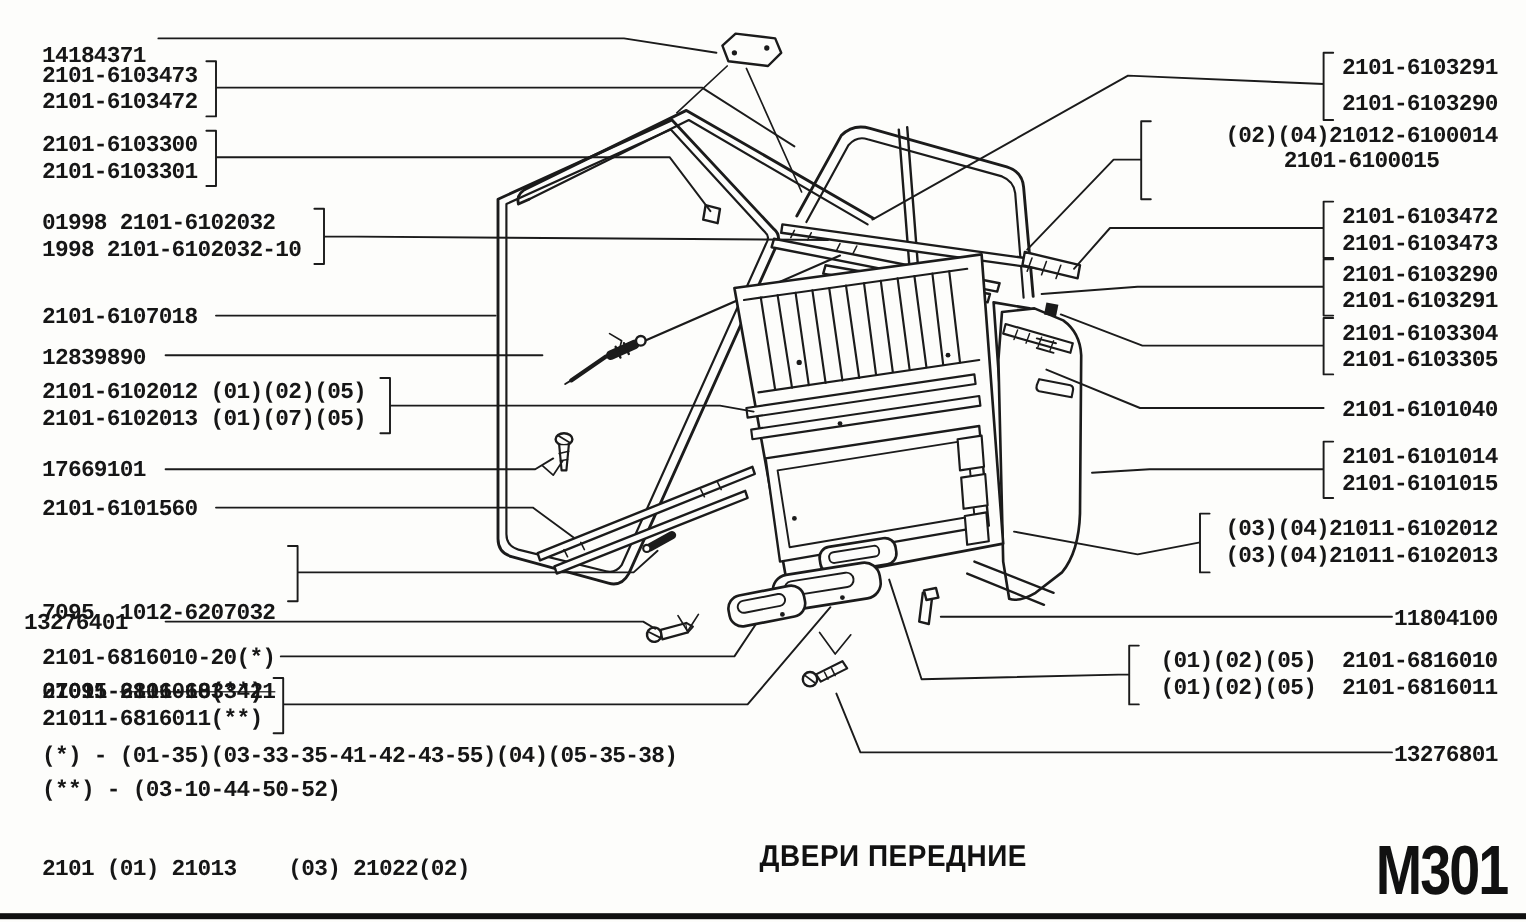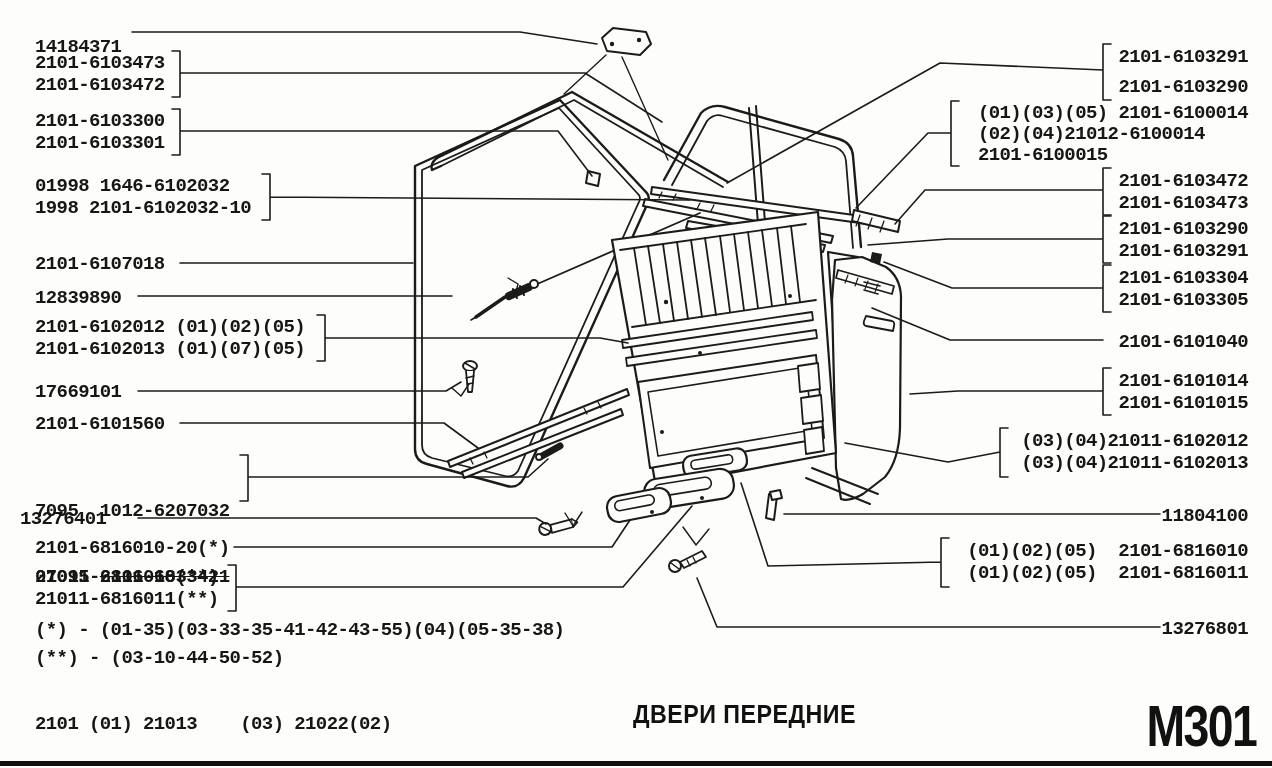--- a/index.html
+++ b/index.html
@@ -6,21 +6,21 @@
   body{
     width:1272px;height:768px;position:relative;overflow:hidden;
     background:#fdfdfb;color:#151515;
     font-family:"Liberation Mono",monospace;
   }
   #art{position:absolute;left:0;top:0;width:1272px;height:768px;}
   .lbl{
     position:absolute;font-weight:700;font-size:19px;line-height:22px;
     letter-spacing:-0.6px;white-space:pre;color:#161616;z-index:2;
   }
-  .lbl.r{right:24px;text-align:left;}
+  .lbl.r{right:24px;text-align:center;}
   .lh30{line-height:30px;}
   .lh21{line-height:21px;}
   .lh19{line-height:19.5px;}
   .struck{text-decoration:line-through;}
   .title{
     position:absolute;left:633px;top:700px;z-index:2;
     font-family:"Liberation Sans",sans-serif;font-weight:700;font-size:25px;
     letter-spacing:0.5px;transform:scaleX(.93);transform-origin:left top;color:#111;
   }
   .pagecode{
@@ -190,21 +190,21 @@
       <path d="M949,538 H941 V587 H949 M941,562 L768,566 L741,483"></path>
       <path d="M1160,627 H717 L697,578"></path>
       <path d="M565,513 L573,526 L582,512 M452,388 L461,396 L469,384 M683,527 L696,545 L709,529 M508,278 L518,284 L516,292" stroke-width="1.4"></path>
     </g>
   </g>
 </svg>
 
 <div class="lbl" style="left:35px;top:36px"><div>14184371</div></div>
 <div class="lbl" style="left:35px;top:52px"><div>2101-6103473</div><div>2101-6103472</div></div>
 <div class="lbl" style="left:35px;top:110px"><div>2101-6103300</div><div>2101-6103301</div></div>
-<div class="lbl" style="left:35px;top:175px"><div>01998 1646-6102032</div><div>1998 2101-6102032-10</div></div>
+<div class="lbl" style="left:35px;top:175px"><div>01998 2101-6102032</div><div>1998 2101-6102032-10</div></div>
 <div class="lbl" style="left:35px;top:253px"><div>2101-6107018</div></div>
 <div class="lbl" style="left:35px;top:287px"><div>12839890</div></div>
 <div class="lbl" style="left:35px;top:316px"><div>2101-6102012 (01)(02)(05)</div><div>2101-6102013 (01)(07)(05)</div></div>
 <div class="lbl" style="left:35px;top:381px"><div>17669101</div></div>
 <div class="lbl" style="left:35px;top:413px"><div>2101-6101560</div></div>
 <div class="lbl" style="left:35px;top:456px">
   <div>7095  1012-6207032</div>
   <div><span>07095 </span><span class="struck">2101-6833421</span></div>
 </div>
 <div class="lbl" style="left:20px;top:508px"><div>13276401</div></div>
@@ -213,21 +213,21 @@
 <div class="lbl" style="left:35px;top:619px"><div>(*) - (01-35)(03-33-35-41-42-43-55)(04)(05-35-38)</div></div>
 <div class="lbl" style="left:35px;top:647px"><div>(**) - (03-10-44-50-52)</div></div>
 <div class="lbl lh19" style="left:35px;top:676px">
   <div>2101 (01) 21013    (03) 21022(02)</div>
   
   
   
 </div>
 
 <div class="lbl r lh30" style="top:42px"><div>2101-6103291</div><div>2101-6103290</div></div>
-<div class="lbl r lh21" style="top:103px"><div>(01)(03)(05) 2101-6100014</div><div>(02)(04)21012-6100014</div><div>2101-6100015</div></div>
+<div class="lbl r lh21" style="top:103px"><div>(02)(04)21012-6100014</div><div>2101-6100015</div></div>
 <div class="lbl r" style="top:170px"><div>2101-6103472</div><div>2101-6103473</div></div>
 <div class="lbl r" style="top:218px"><div>2101-6103290</div><div>2101-6103291</div></div>
 <div class="lbl r" style="top:267px"><div>2101-6103304</div><div>2101-6103305</div></div>
 <div class="lbl r" style="top:331px"><div>2101-6101040</div></div>
 <div class="lbl r" style="top:370px"><div>2101-6101014</div><div>2101-6101015</div></div>
 <div class="lbl r" style="top:430px"><div>(03)(04)21011-6102012</div><div>(03)(04)21011-6102013</div></div>
 <div class="lbl r" style="top:505px"><div>11804100</div></div>
 <div class="lbl r" style="top:540px"><div>(01)(02)(05)  2101-6816010</div><div>(01)(02)(05)  2101-6816011</div></div>
 <div class="lbl r" style="top:618px"><div>13276801</div></div>
 

